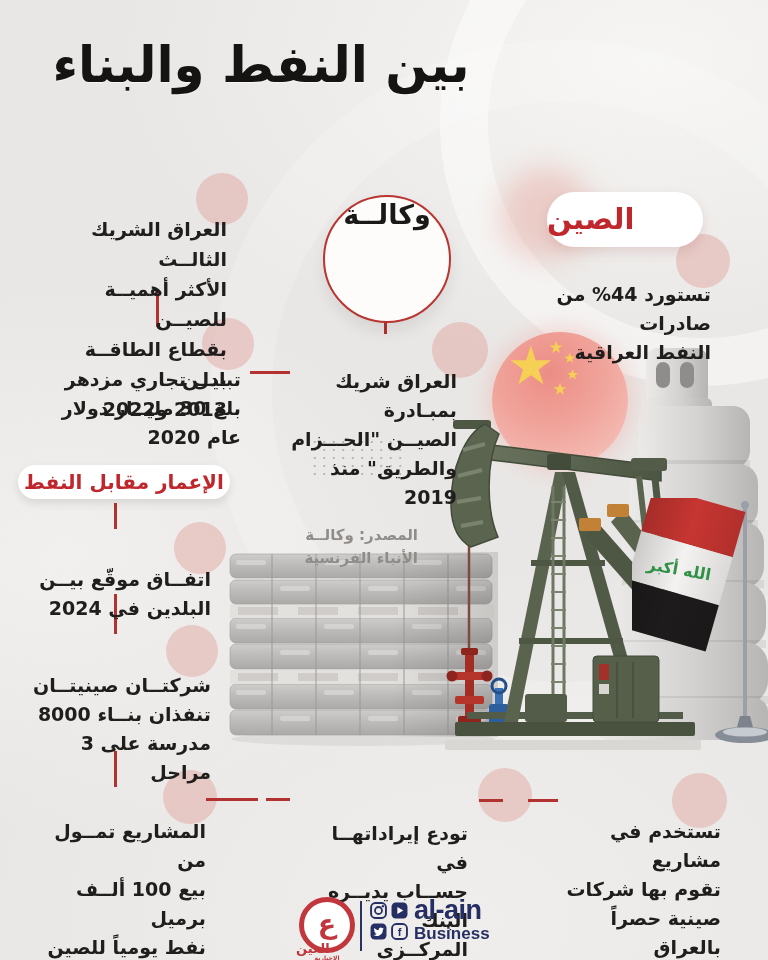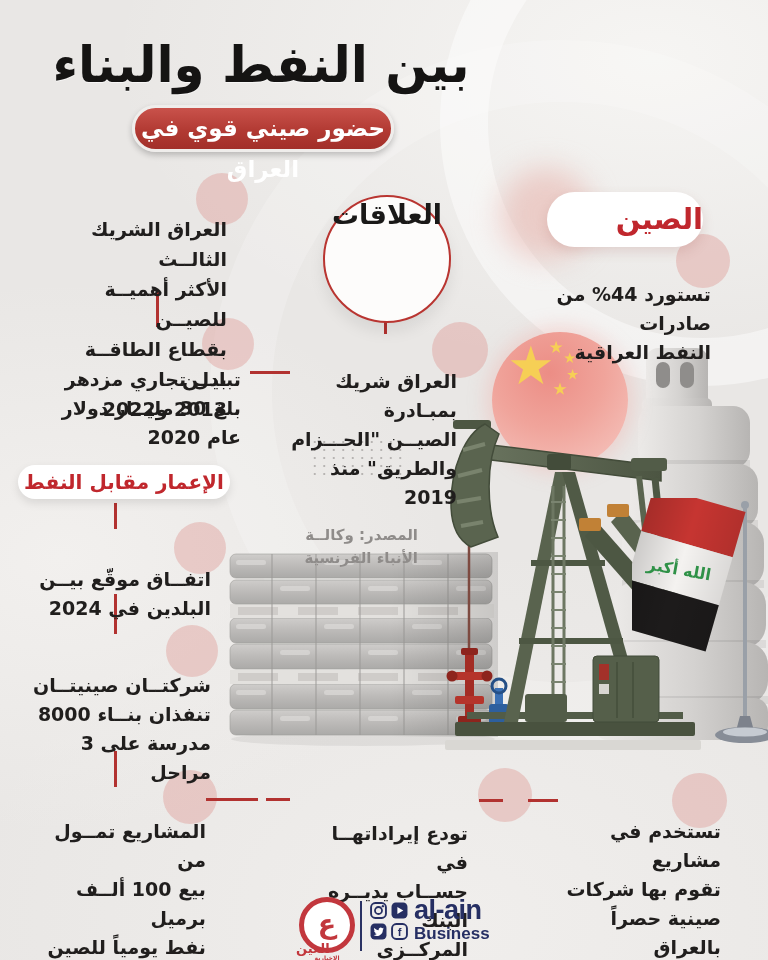--- a/index.html
+++ b/index.html
@@ -45,21 +45,21 @@
     position:absolute;left:323px;top:195px;width:124px;height:124px;border-radius:50%;
     background:#fdfcfb;border:2.5px solid #b93531;box-shadow:0 8px 16px rgba(0,0,0,.08);
     text-align:center;direction:rtl;
   }
   .rel-circle .l1{margin-top:20px;font-weight:bold;font-size:29px;line-height:34px;color:#1a1918;}
   .rel-circle .l2{font-weight:bold;font-size:27px;line-height:36px;color:#1a1918;}
 
   .china-pill{
     position:absolute;left:547px;top:192px;width:156px;height:55px;border-radius:28px;
     background:#ffffff;box-shadow:0 5px 12px rgba(160,90,85,.18);
-    color:#c0272d;font-weight:bold;font-size:29px;line-height:55px;text-align:right;direction:rtl;
+    color:#c0272d;font-weight:bold;font-size:29px;line-height:55px;text-align:left;direction:rtl;
   }
   .constr-pill{
     position:absolute;left:18px;top:465px;width:212px;height:34px;border-radius:18px;
     background:#ffffff;box-shadow:0 4px 10px rgba(0,0,0,.10);
     color:#c0272d;font-weight:bold;font-size:20px;line-height:34px;text-align:center;direction:rtl;
   }
 
   .pink{position:absolute;border-radius:50%;background:rgba(223,164,158,.48);}
   .pink-blob{position:absolute;border-radius:50%;background:rgba(231,176,170,.55);filter:blur(14px);}
 
@@ -325,24 +325,23 @@
   <div class="line" style="left:250px;top:371px;width:40px;height:2.5px;"></div>
   <div class="line" style="left:114px;top:503px;width:2.5px;height:26px;"></div>
   <div class="line" style="left:114px;top:594px;width:2.5px;height:40px;"></div>
   <div class="line" style="left:114px;top:751px;width:2.5px;height:36px;"></div>
   <div class="line" style="left:206px;top:798px;width:52px;height:2.5px;"></div>
   <div class="line" style="left:266px;top:798px;width:24px;height:2.5px;"></div>
   <div class="line" style="left:479px;top:799px;width:24px;height:2.5px;"></div>
   <div class="line" style="left:528px;top:799px;width:30px;height:2.5px;"></div>
 
   <div class="title">بين النفط والبناء</div>
-  <div class="subtitle-pill">حضور صيني قوي في العراق</div>
 
   <div class="rel-circle">
-    <div class="l2">العلاقات</div>
+    <div class="l2">وكالــة</div>
   </div>
 
   <div class="china-pill">الصين</div>
   <div class="constr-pill">الإعمار مقابل النفط</div>
 
   <div class="ar blk b-a">العراق الشريك الثالــث
 الأكثر أهميــة للصيــن
 بقطاع الطاقــة بيــن
 2013 و2022</div>
   <div class="ar blk b-b">تبادل تجاري مزدهر

